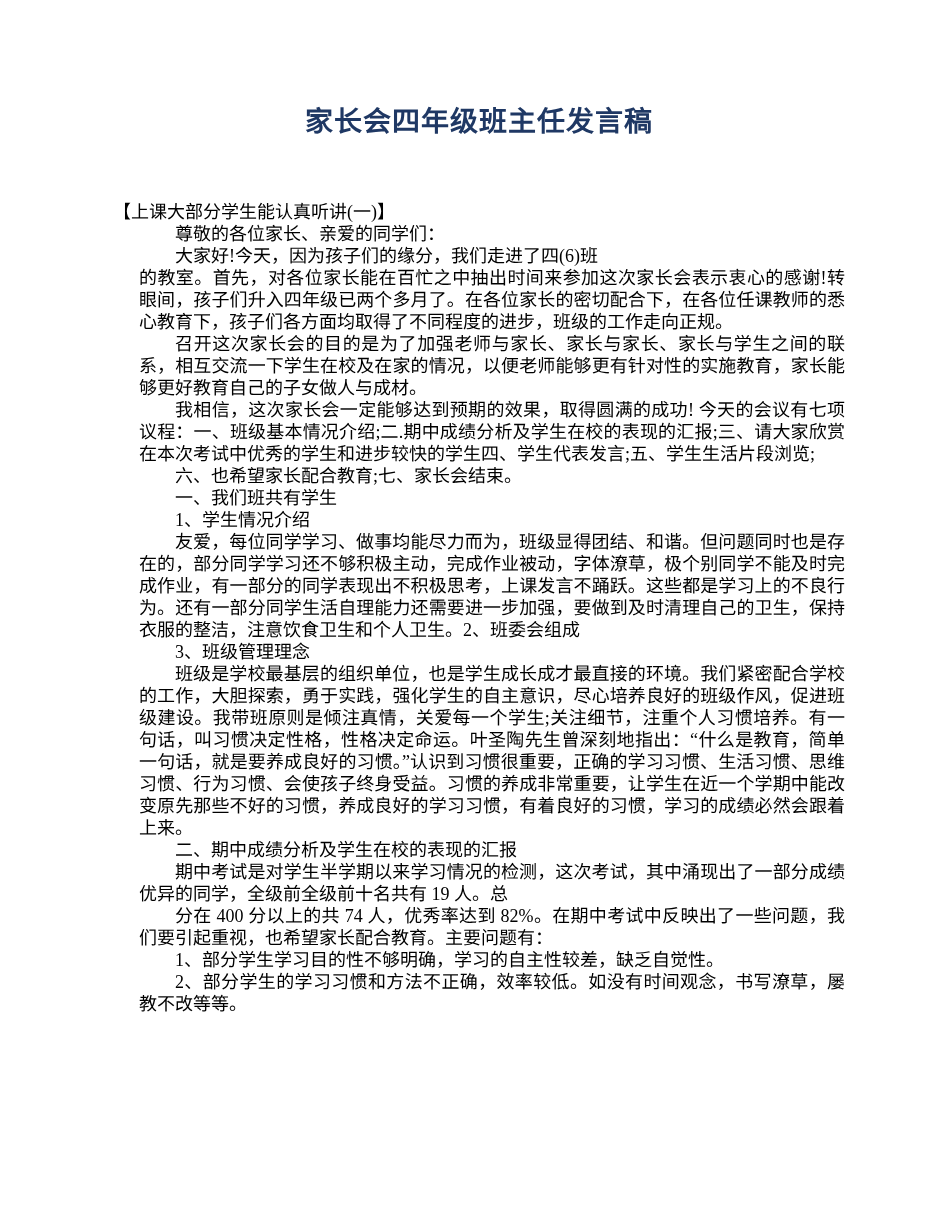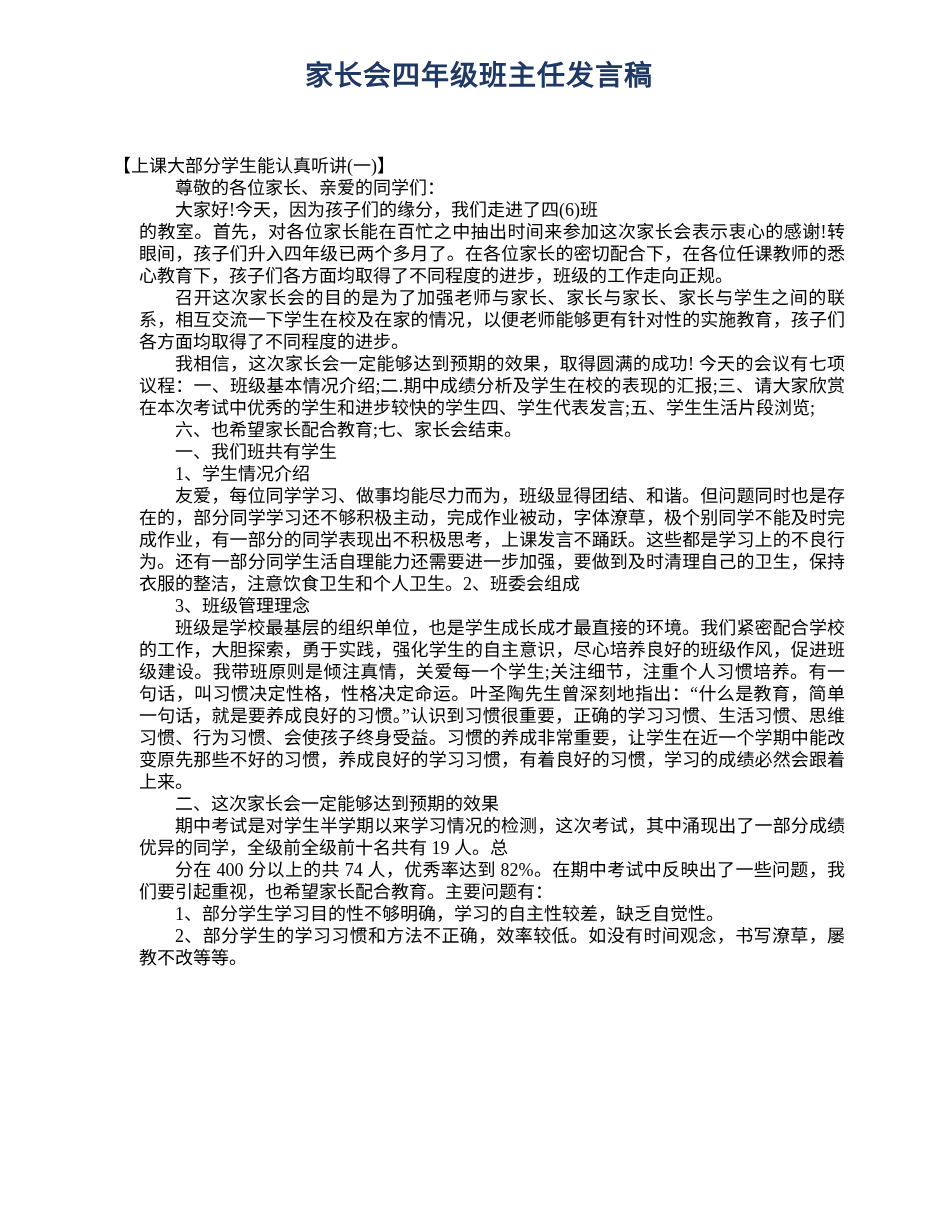--- a/index.html
+++ b/index.html
@@ -12,21 +12,21 @@
     font-family: "Liberation Serif", "DejaVu Serif", serif;
     color: #000000;
   }
   .page {
     position: relative;
     width: 950px;
     min-height: 1230px;
     margin: 0 auto;
     background: #ffffff;
     box-sizing: border-box;
-    padding: 58px 105px 60px 113px;
+    padding: 104px 105px 60px 113px;
   }
   .doc-title {
     margin: 0 0 62px 0;
     text-align: center;
     font-family: "Liberation Sans", "DejaVu Sans", sans-serif;
     font-weight: bold;
     font-size: 28px;
     line-height: 1.25;
     color: #1f3864;
     letter-spacing: 1px;
@@ -50,27 +50,27 @@
 <body>
 
 <div class="page" style="background: rgb(255, 255, 255); color: rgb(0, 0, 0);">
   <h1 class="doc-title" style="color: rgb(31, 56, 100);">家长会四年级班主任发言稿</h1>
 
   <div class="doc-body">
       <p class="para">【上课大部分学生能认真听讲(一)】</p>
       <p class="para indent">尊敬的各位家长、亲爱的同学们：</p>
       <p class="para indent">大家好!今天，因为孩子们的缘分，我们走进了四(6)班
 的教室。首先，对各位家长能在百忙之中抽出时间来参加这次家长会表示衷心的感谢!转眼间，孩子们升入四年级已两个多月了。在各位家长的密切配合下，在各位任课教师的悉心教育下，孩子们各方面均取得了不同程度的进步，班级的工作走向正规。</p>
-      <p class="para indent">召开这次家长会的目的是为了加强老师与家长、家长与家长、家长与学生之间的联系，相互交流一下学生在校及在家的情况，以便老师能够更有针对性的实施教育，孩子们各方面均取得了不同程度的进步。</p>
+      <p class="para indent">召开这次家长会的目的是为了加强老师与家长、家长与家长、家长与学生之间的联系，相互交流一下学生在校及在家的情况，以便老师能够更有针对性的实施教育，家长能够更好教育自己的子女做人与成材。</p>
       <p class="para indent">我相信，这次家长会一定能够达到预期的效果，取得圆满的成功! 今天的会议有七项议程：一、班级基本情况介绍;二.期中成绩分析及学生在校的表现的汇报;三、请大家欣赏在本次考试中优秀的学生和进步较快的学生四、学生代表发言;五、学生生活片段浏览;</p>
       <p class="para indent">六、也希望家长配合教育;七、家长会结束。</p>
       <p class="para indent">一、我们班共有学生</p>
       <p class="para indent">1、学生情况介绍</p>
       <p class="para indent">友爱，每位同学学习、做事均能尽力而为，班级显得团结、和谐。但问题同时也是存在的，部分同学学习还不够积极主动，完成作业被动，字体潦草，极个别同学不能及时完成作业，有一部分的同学表现出不积极思考，上课发言不踊跃。这些都是学习上的不良行为。还有一部分同学生活自理能力还需要进一步加强，要做到及时清理自己的卫生，保持衣服的整洁，注意饮食卫生和个人卫生。2、班委会组成</p>
       <p class="para indent">3、班级管理理念</p>
       <p class="para indent">班级是学校最基层的组织单位，也是学生成长成才最直接的环境。我们紧密配合学校的工作，大胆探索，勇于实践，强化学生的自主意识，尽心培养良好的班级作风，促进班级建设。我带班原则是倾注真情，关爱每一个学生;关注细节，注重个人习惯培养。有一句话，叫习惯决定性格，性格决定命运。叶圣陶先生曾深刻地指出：“什么是教育，简单一句话，就是要养成良好的习惯。”认识到习惯很重要，正确的学习习惯、生活习惯、思维习惯、行为习惯、会使孩子终身受益。习惯的养成非常重要，让学生在近一个学期中能改变原先那些不好的习惯，养成良好的学习习惯，有着良好的习惯，学习的成绩必然会跟着上来。</p>
-      <p class="para indent">二、这次家长会一定能够达到预期的效果</p>
+      <p class="para indent">二、期中成绩分析及学生在校的表现的汇报</p>
       <p class="para indent">期中考试是对学生半学期以来学习情况的检测，这次考试，其中涌现出了一部分成绩优异的同学，全级前全级前十名共有 19 人。总</p>
       <p class="para indent">分在 400 分以上的共 74 人，优秀率达到 82%。在期中考试中反映出了一些问题，我们要引起重视，也希望家长配合教育。主要问题有：</p>
       <p class="para indent">1、部分学生学习目的性不够明确，学习的自主性较差，缺乏自觉性。</p>
       <p class="para indent">2、部分学生的学习习惯和方法不正确，效率较低。如没有时间观念，书写潦草，屡教不改等等。</p>
     </div>
 </div>
 
 </body></html>

